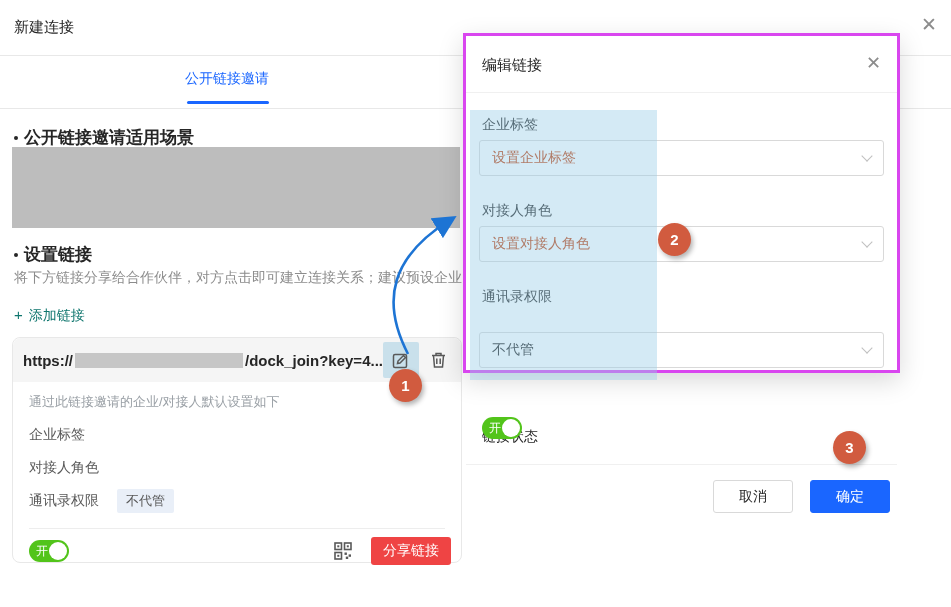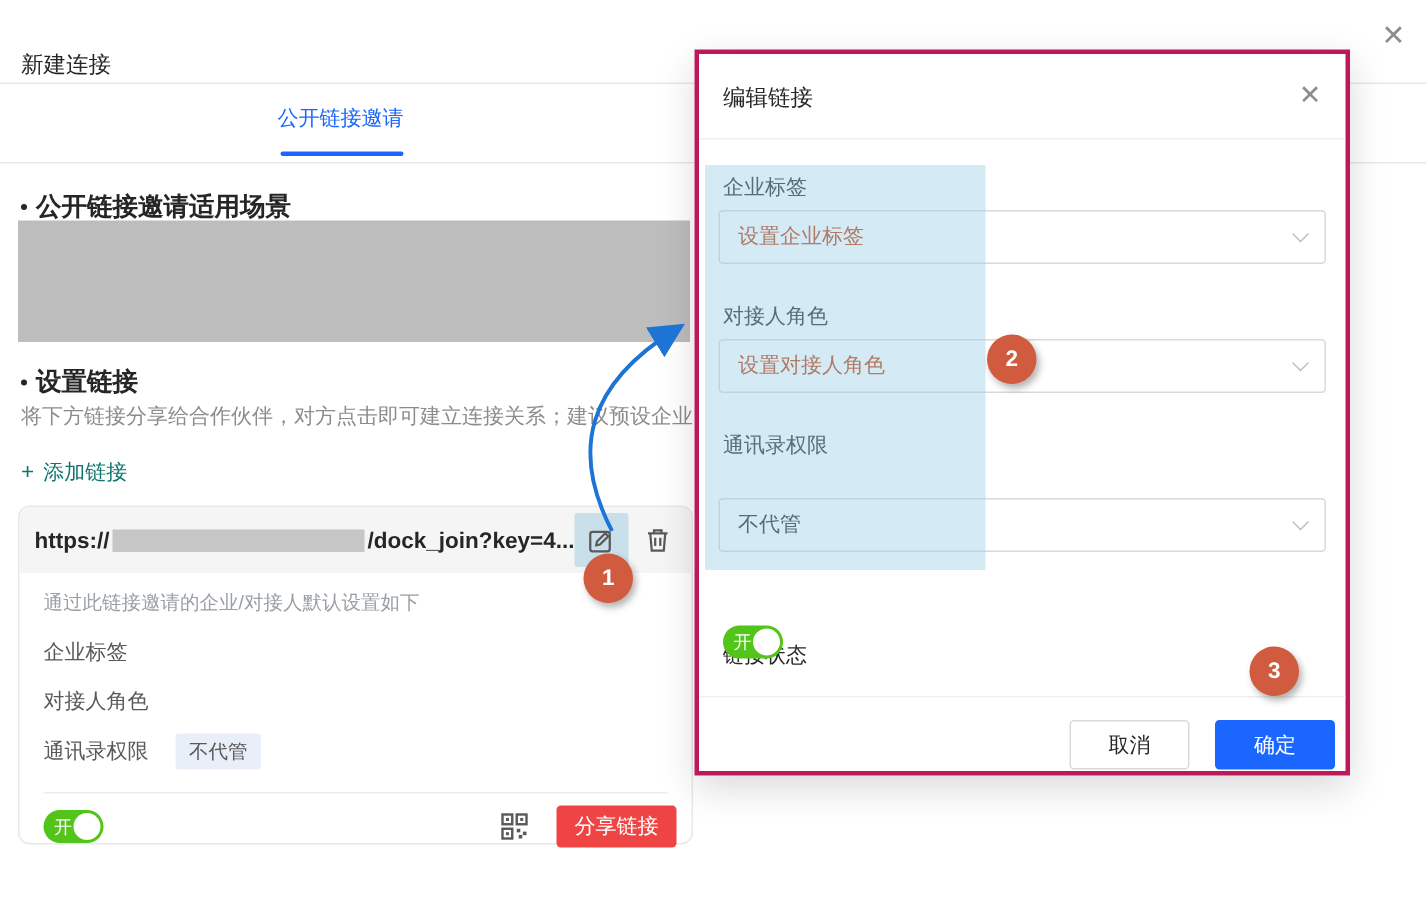--- a/index.html
+++ b/index.html
@@ -1,21 +1,21 @@
 <!DOCTYPE html>
 <html><head>
 <meta charset="utf-8">
 <style>
   * { margin:0; padding:0; box-sizing:border-box; }
   html,body { width:951px; height:607px; background:#fff; overflow:hidden;
     font-family:"Liberation Sans","DejaVu Sans",sans-serif; color:#262626; font-size:14px; }
   #root { position:relative; width:951px; height:607px; background:#fff; }
 
   
-  .win-title { position:absolute; left:14px; top:18px; font-size:15px; color:#262626;margin-top:16px; }
+  .win-title { position:absolute; left:14px; top:18px; font-size:15px; color:#262626; }
   .win-close { position:absolute; left:921px; top:15px; font-size:19px; color:#8c8c8c; cursor:pointer; line-height:1; }
   .hdivider { position:absolute; left:0; right:0; height:1px; background:#e8e8e8; }
   .div-header { top:55px; }
   .div-tabs { top:108px; }
   .tab { position:absolute; left:185px; top:70px; width:86px; text-align:left; color:#1a66ff; font-size:14px; cursor:pointer; }
   .tab-underline { position:absolute; left:187px; top:101px; width:82px; height:3px; background:#1a66ff; border-radius:2px; }
 
   
   .sec-title { position:absolute; left:14px; font-weight:bold; color:#262626; font-size:17px; }
   .sec-title .bullet { display:inline-block; width:4px; height:4px; border-radius:50%; background:#262626; vertical-align:3px; margin-right:6px; }
@@ -55,22 +55,22 @@
   .dlg-toggle { position:absolute; left:16px; top:381px; }
 
   
   .step-badge { position:absolute; width:33px; height:33px; border-radius:50%; background:#d15b3f; color:#fff;
     font-weight:bold; font-size:15px; display:flex; align-items:center; justify-content:center;
     box-shadow:2px 3px 5px rgba(0,0,0,.3); z-index:30; }
   .badge1 { left:389px; top:369px; }
   .arrow-svg { position:absolute; left:372px; top:198px; z-index:25; pointer-events:none; }
 
   
-  .dialog { position:absolute; left:463px; top:33px; width:437px; height:484px; background:#fff;
-    border:3px solid #be185d; box-shadow:0 8px 24px rgba(0,0,0,.15); z-index:20; }
+  .dialog { position:absolute; left:463px; top:33px; width:437px; height:340px; background:#fff;
+    border:3px solid #d946ef; box-shadow:0 8px 24px rgba(0,0,0,.15); z-index:20; }
   .dlg-title { position:absolute; left:16px; top:20px; font-size:15px; color:#262626; }
   .dlg-close { position:absolute; right:16px; top:18px; font-size:18px; color:#8c8c8c; cursor:pointer; line-height:1; }
   .dlg-divider { position:absolute; left:0; right:0; top:56px; height:1px; background:#f0f0f0; }
   .fld-label { position:absolute; left:16px; color:#262626; font-size:14px; }
   .fl1 { top:80px; } .fl2 { top:166px; } .fl3 { top:252px; } .fl4 { top:377px;margin-top:15px; }
   .fld-hint { position:absolute; left:16px; top:273px; color:#9aa0a6; font-size:13px; white-space:nowrap; }
   .dropdown { position:absolute; left:13px; right:13px; height:36px; border:1px solid #d9d9d9; border-radius:3px;
     display:flex; align-items:center; padding:0 12px; color:#c2410c; cursor:pointer; background:#fff; }
   .dd1 { top:104px; } .dd2 { top:190px; } .dd3 { top:296px; color:#262626; }
   .dd-spacer { flex:1; }

